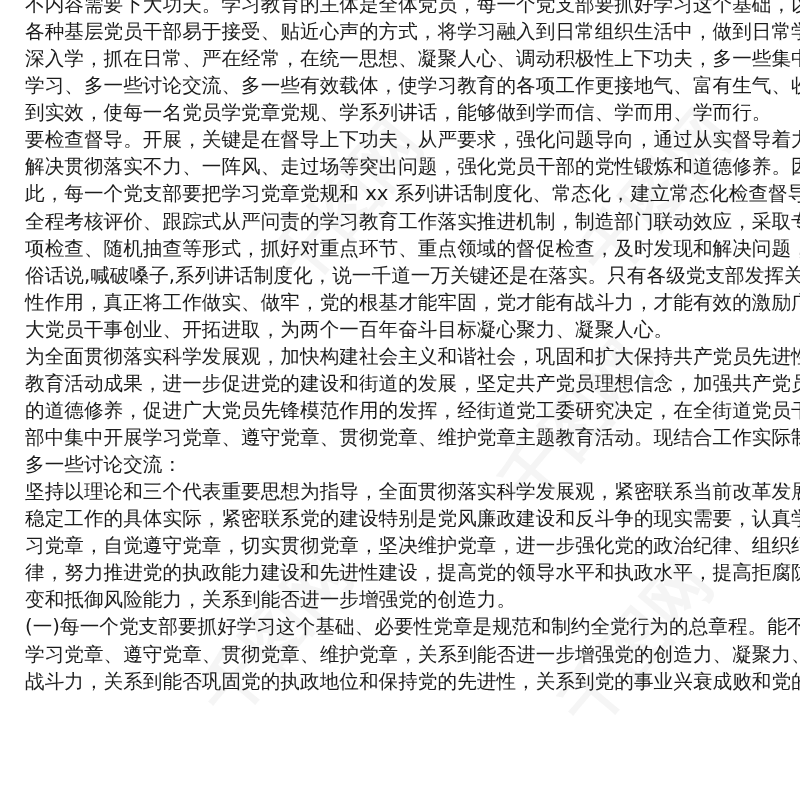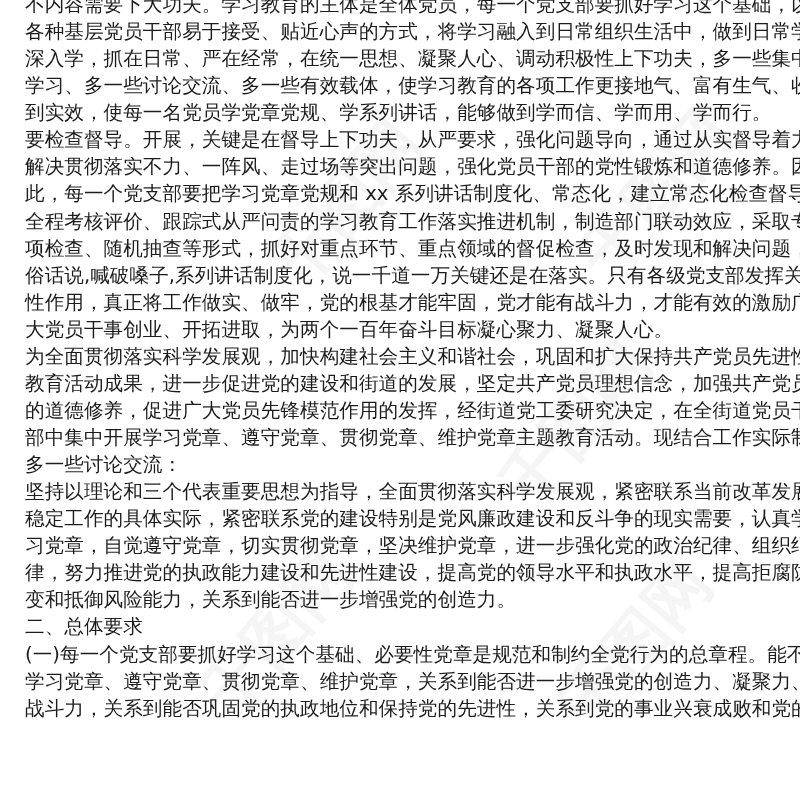--- a/index.html
+++ b/index.html
@@ -82,18 +82,17 @@
     <span class="line">为全面贯彻落实科学发展观，加快构建社会主义和谐社会，巩固和扩大保持共产党员先进性</span>
     <span class="line">教育活动成果，进一步促进党的建设和街道的发展，坚定共产党员理想信念，加强共产党员</span>
     <span class="line">的道德修养，促进广大党员先锋模范作用的发挥，经街道党工委研究决定，在全街道党员干</span>
     <span class="line">部中集中开展学习党章、遵守党章、贯彻党章、维护党章主题教育活动。现结合工作实际制</span>
     <span class="line last">多一些讨论交流：</span>
     <span class="line">坚持以理论和三个代表重要思想为指导，全面贯彻落实科学发展观，紧密联系当前改革发展</span>
     <span class="line">稳定工作的具体实际，紧密联系党的建设特别是党风廉政建设和反斗争的现实需要，认真学</span>
     <span class="line">习党章，自觉遵守党章，切实贯彻党章，坚决维护党章，进一步强化党的政治纪律、组织纪</span>
     <span class="line">律，努力推进党的执政能力建设和先进性建设，提高党的领导水平和执政水平，提高拒腐防</span>
     <span class="line last">变和抵御风险能力，关系到能否进一步增强党的创造力。</span>
-    <span class="line last">二、总体要求</span>
     <span class="line">(一)每一个党支部要抓好学习这个基础、必要性党章是规范和制约全党行为的总章程。能不能</span>
     <span class="line">学习党章、遵守党章、贯彻党章、维护党章，关系到能否进一步增强党的创造力、凝聚力、</span>
     <span class="line">战斗力，关系到能否巩固党的执政地位和保持党的先进性，关系到党的事业兴衰成败和党的</span>
   </div>
 </div>
 
 </body></html>

